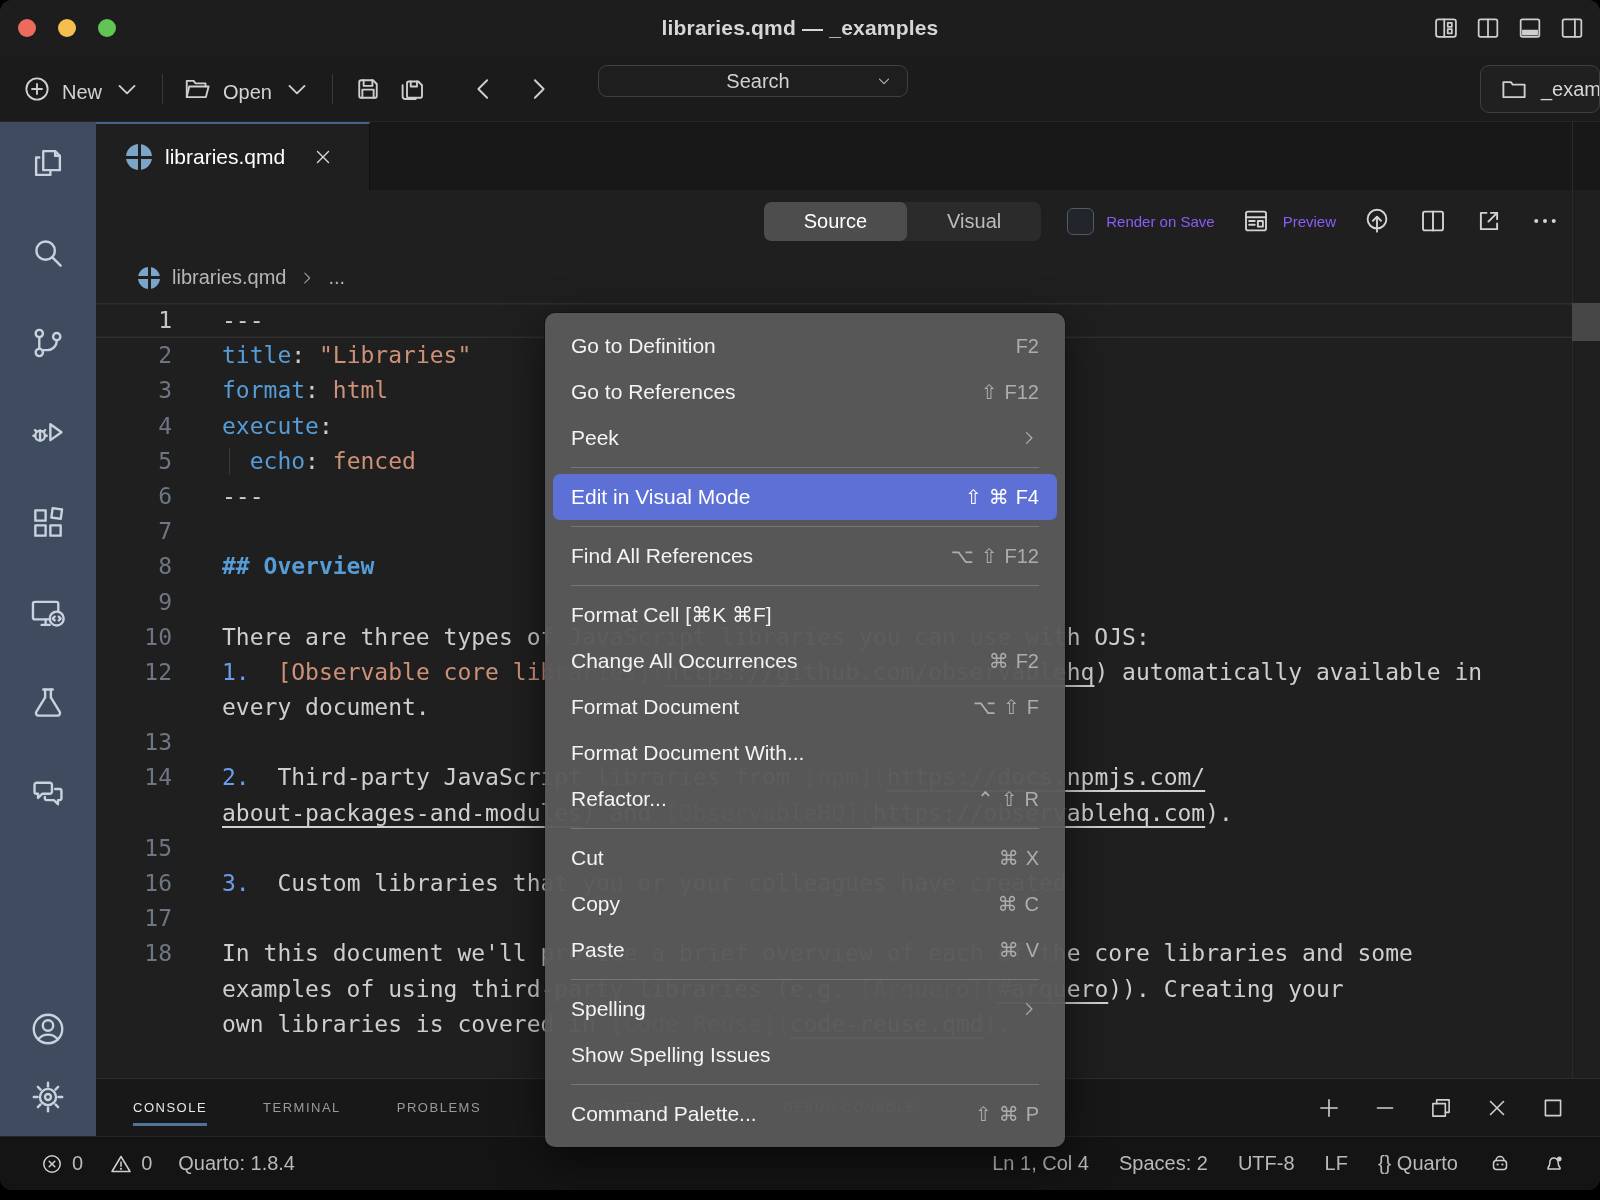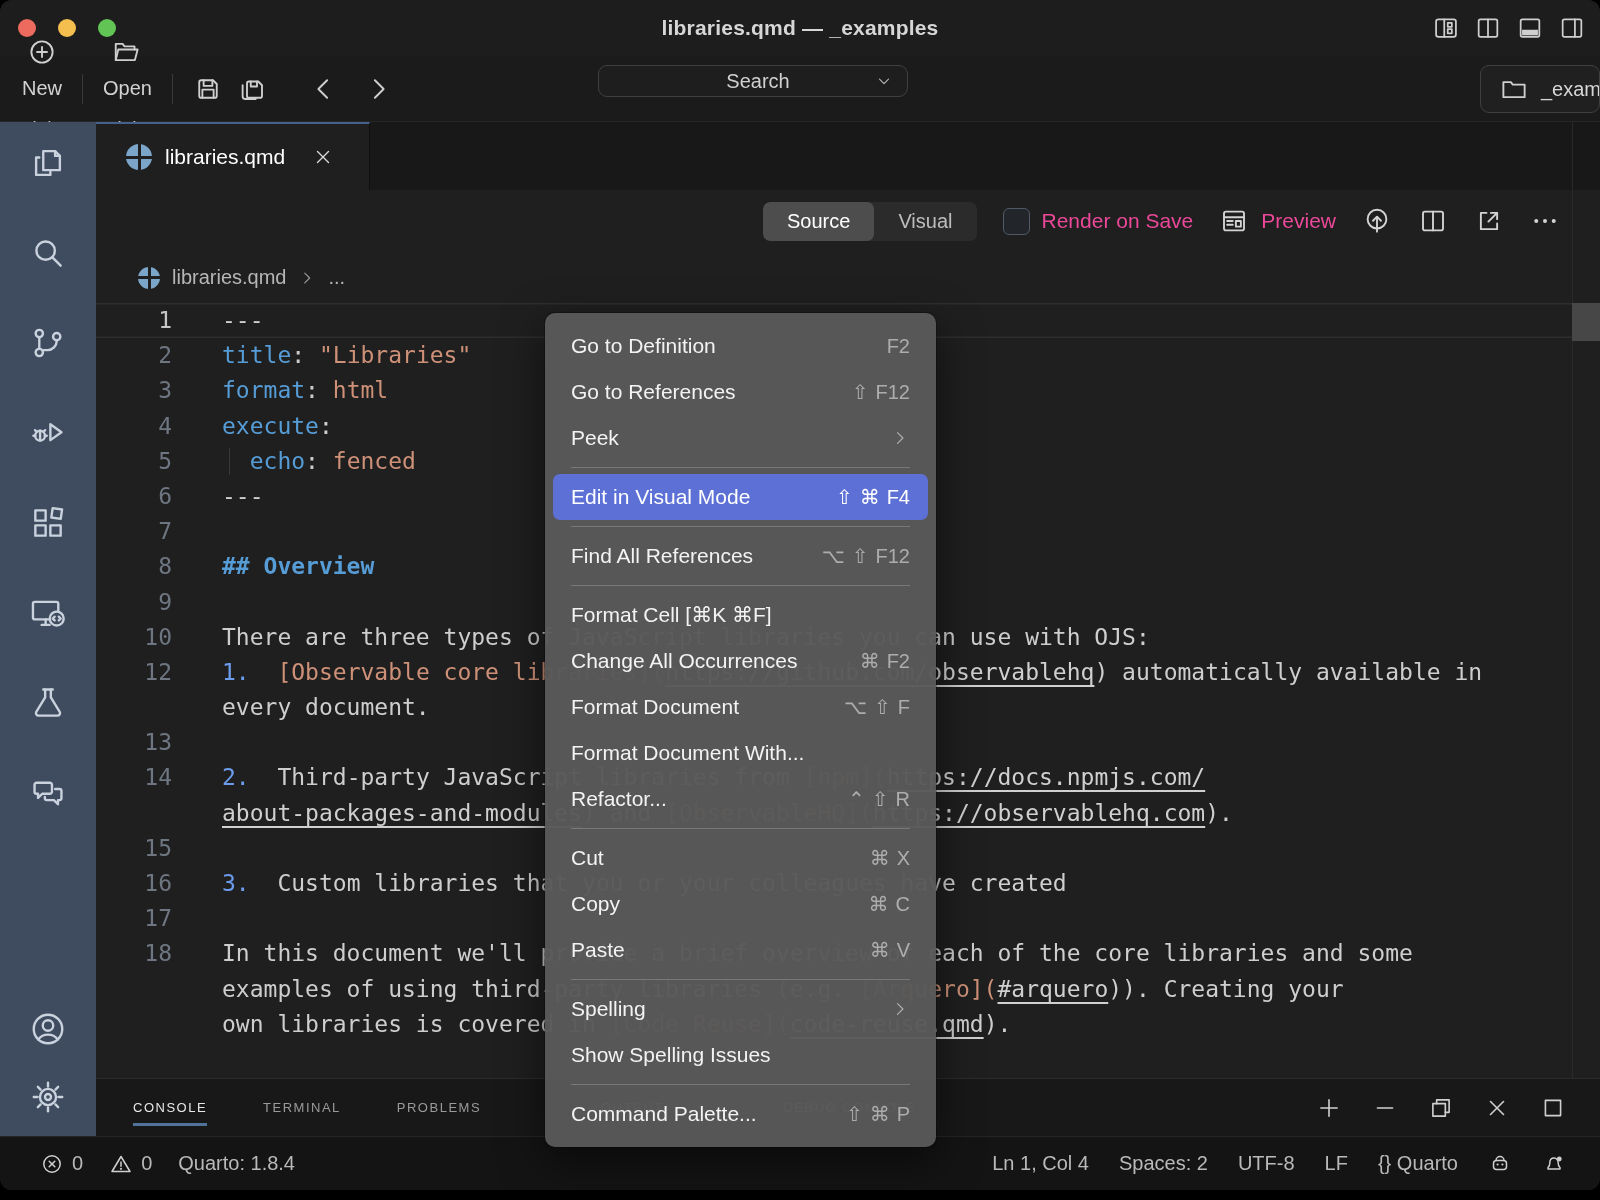--- a/index.html
+++ b/index.html
@@ -12,21 +12,21 @@
   .tl { width:18px; height:18px; border-radius:50%; }
   .window-title { position:absolute; left:0; right:0; text-align:center; color:#d6d6d6; font-size:21px; font-weight:bold; letter-spacing:.2px; }
   .win-actions { position:absolute; right:14px; top:0; height:56px; display:flex; align-items:center; gap:14px; }
   .win-actions .icon svg { width:28px; height:28px; }
   .icon { display:inline-flex; align-items:center; justify-content:center; color:#cfcfcf; }
   .icon svg { display:block; }
 
   
   .toolbar { position:absolute; top:56px; left:0; right:0; height:66px; background:#1b1b1b; display:flex; align-items:center; border-bottom:1px solid #262626; }
   .tb-left { display:flex; align-items:center; gap:14px; padding-left:22px; }
-  .tb-btn { display:flex; align-items:center; gap:10px; color:#d2d2d2; font-size:20px; background:none; border:none; font-family:inherit; cursor:default;flex-direction:column; }
+  .tb-btn { display:flex; align-items:flex-end; gap:10px; color:#d2d2d2; font-size:20px; background:none; border:none; font-family:inherit; cursor:default; }
   .tb-btn .icon svg { width:30px; height:30px; }
   .tb-sep { width:1px; height:30px; background:#3a3a3a; margin:0 6px; }
   .chev svg { width:18px; height:18px; }
   .dim { color:#8a8a8a; }
   .searchbox { position:absolute; left:598px; top:9px; width:310px; height:32px; border:1px solid #404040; border-radius:9px; background:#1e1e1e; display:flex; align-items:center; justify-content:center; gap:10px; color:#d0d0d0; font-size:20px; }
   .searchbox .chev { position:absolute; right:14px; color:#b9b9b9; }
   .tb-right { position:absolute; right:0; top:9px; display:flex; gap:18px; }
   .pill { height:48px; border:1px solid #404040; border-radius:9px; background:#202020; display:flex; align-items:center; gap:12px; padding:0 18px; color:#d6d6d6; font-size:20px; white-space:nowrap; }
   .pill .icon svg { width:30px; height:30px; }
   .pill.workspace { width:120px; overflow:hidden; }
@@ -47,25 +47,25 @@
   .qicon { position:relative; width:26px; height:26px; border-radius:50%; background:#7ca6c9; flex:0 0 auto; }
   .qicon::before, .qicon::after { content:""; position:absolute; background:#1f1f1f; }
   .qicon::before { left:0; right:0; top:11.5px; height:3px; }
   .qicon::after { top:0; bottom:0; left:11.5px; width:3px; }
   .tab-close { margin-left:14px; color:#d9d9d9; }
   .tab-close svg { width:22px; height:22px; }
 
   
   .edtoolbar { position:absolute; top:68px; left:0; right:0; height:62px; background:#1f1f1f; display:flex; align-items:center; justify-content:flex-end; gap:26px; padding-right:40px; }
   .seg { display:flex; background:#2b2b2b; border-radius:7px; overflow:hidden; font-size:20px; }
-  .seg > div { padding:8px 24px; }
+  .seg > div { padding:8px 40px; }
   .seg .on { background:#4d4d4d; color:#ffffff; border-radius:7px; }
   .seg .off { color:#bdbdbd; }
   .checkbox { width:27px; height:27px; border:1.5px solid #515a66; border-radius:6px; background:#22262b; }
-  .edlabel { color:#ec4899; font-size:21px; }
+  .edlabel { color:#8b5cf6; font-size:15px; }
   .ed-ic { color:#d4d4d4; }
   .ed-ic svg { width:30px; height:30px; }
   .gap8 { display:flex; align-items:center; gap:12px; }
 
   
   .breadcrumb { position:absolute; top:130px; left:0; right:0; height:51px; display:flex; align-items:center; gap:12px; padding-left:42px; color:#b6b6b6; font-size:20px; }
   .breadcrumb .qicon { width:22px; height:22px; }
   .breadcrumb .qicon::before { top:9.5px; }
   .breadcrumb .qicon::after { left:9.5px; }
   .crumb-sep svg { width:18px; height:18px; color:#9a9a9a; }
@@ -100,21 +100,21 @@
   .pactions .icon svg { width:26px; height:26px; }
 
   
   .statusbar { position:absolute; left:0; right:0; bottom:0; height:54px; background:#141414; border-top:1px solid #252525; display:flex; align-items:center; justify-content:space-between; color:#b9b9b9; font-size:20px; }
   .sb-left { display:flex; align-items:center; gap:26px; padding-left:40px; }
   .sb-right { display:flex; align-items:center; gap:30px; padding-right:34px; }
   .sb-item { display:flex; align-items:center; gap:8px; white-space:nowrap; }
   .sb-item .icon svg { width:24px; height:24px; }
 
   
-  .ctxmenu { position:absolute; left:545px; top:313px; width:391px; background:rgba(89,89,89,0.97); border-radius:10px; box-shadow:0 14px 44px rgba(0,0,0,0.55), 0 0 0 1px rgba(0,0,0,0.25); padding:10px 0; z-index:50; }
+  .ctxmenu { position:absolute; left:545px; top:313px; width:520px; background:rgba(89,89,89,0.97); border-radius:10px; box-shadow:0 14px 44px rgba(0,0,0,0.55), 0 0 0 1px rgba(0,0,0,0.25); padding:10px 0; z-index:50; }
   .mi { position:relative; height:46px; display:flex; align-items:center; justify-content:space-between; margin:0 8px; padding:0 18px; border-radius:7px; color:#f3f3f3; font-size:21px; }
   .mi .sc { color:#adadad; font-size:20px; display:flex; gap:7px; align-items:center; }
   .mi.hl { background:#5d70d6; color:#ffffff;text-align:center; }
   .mi.hl .sc { color:#ffffff; }
   .msep { height:1px; background:#787878; margin:6px 26px; }
   .subarrow svg { width:20px; height:20px; }
 </style>
 </head>
 <body>
 

